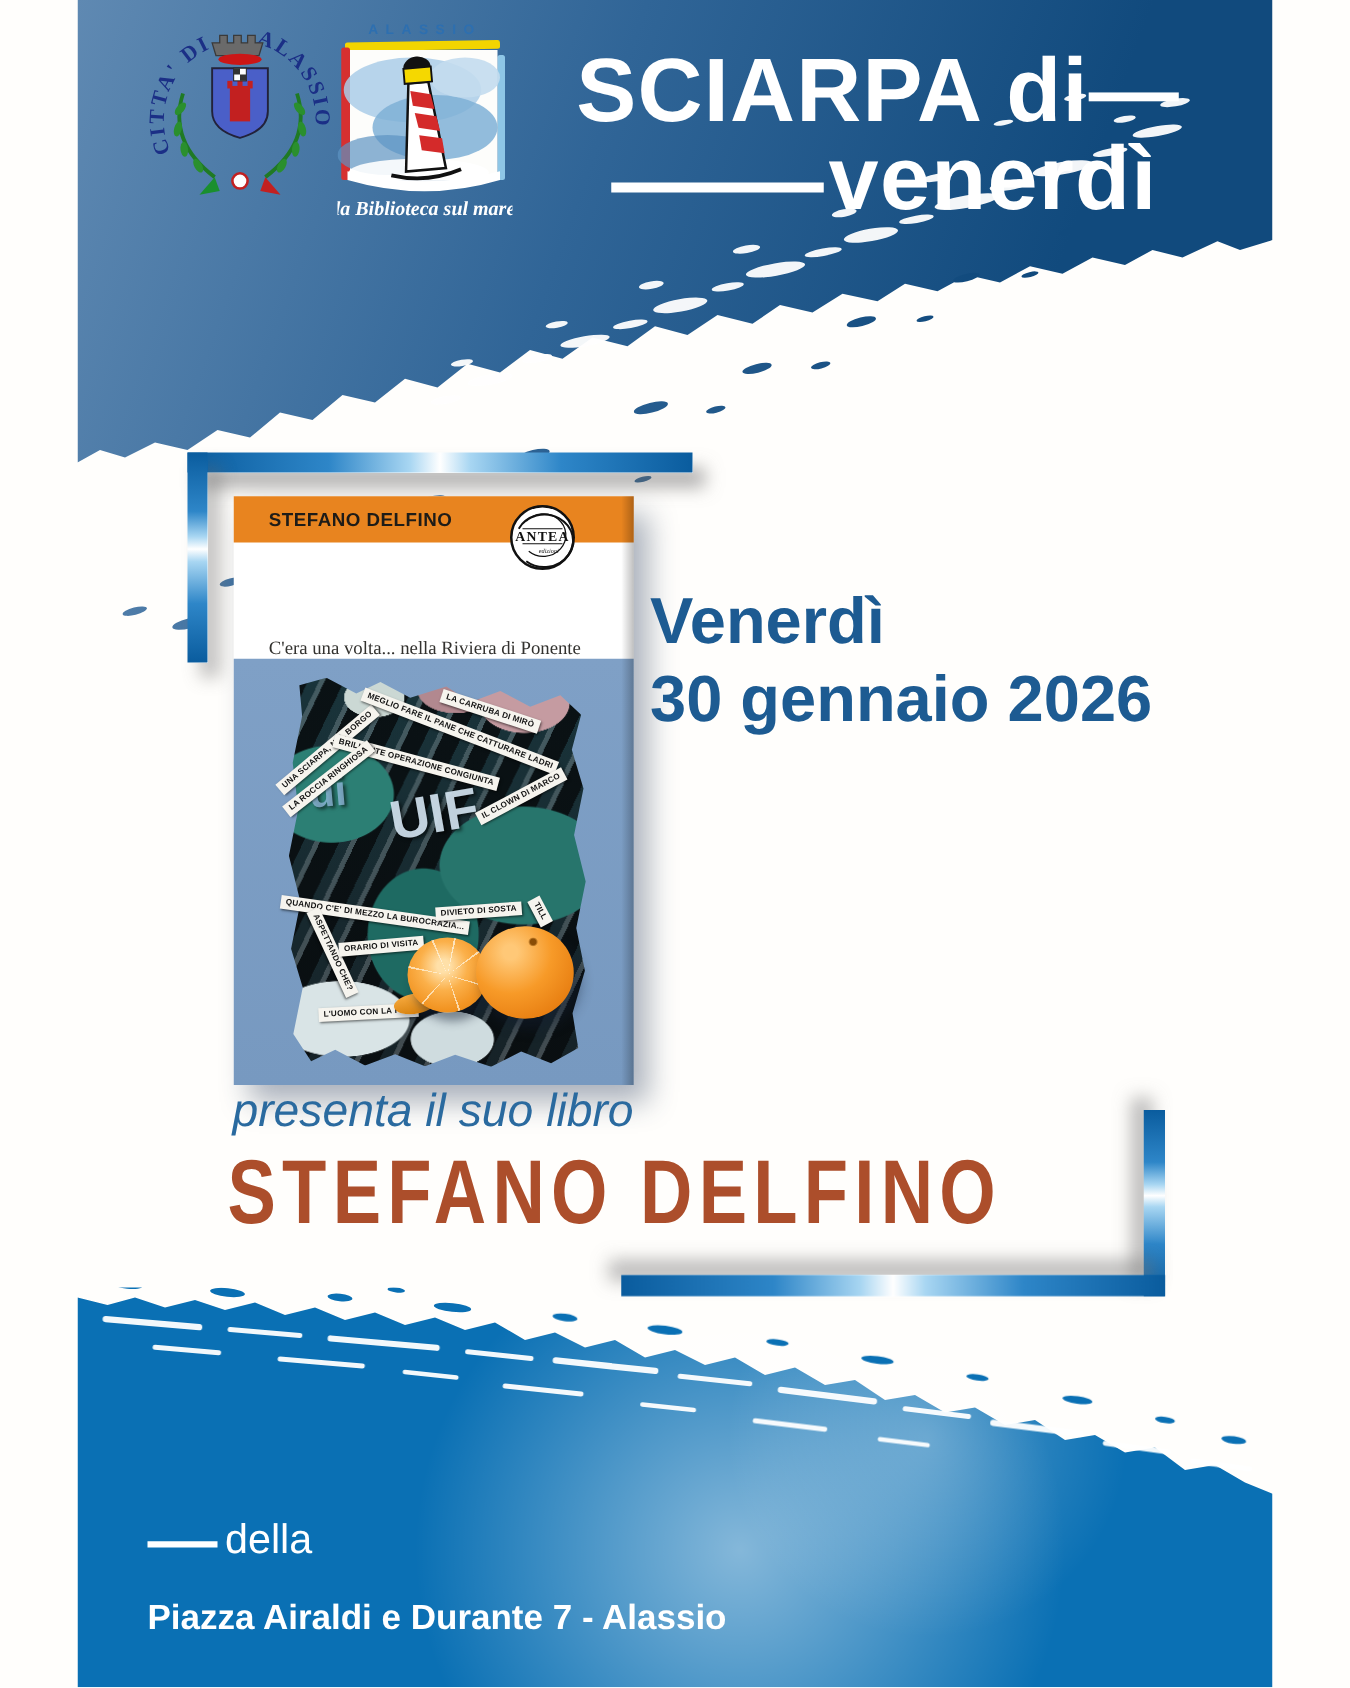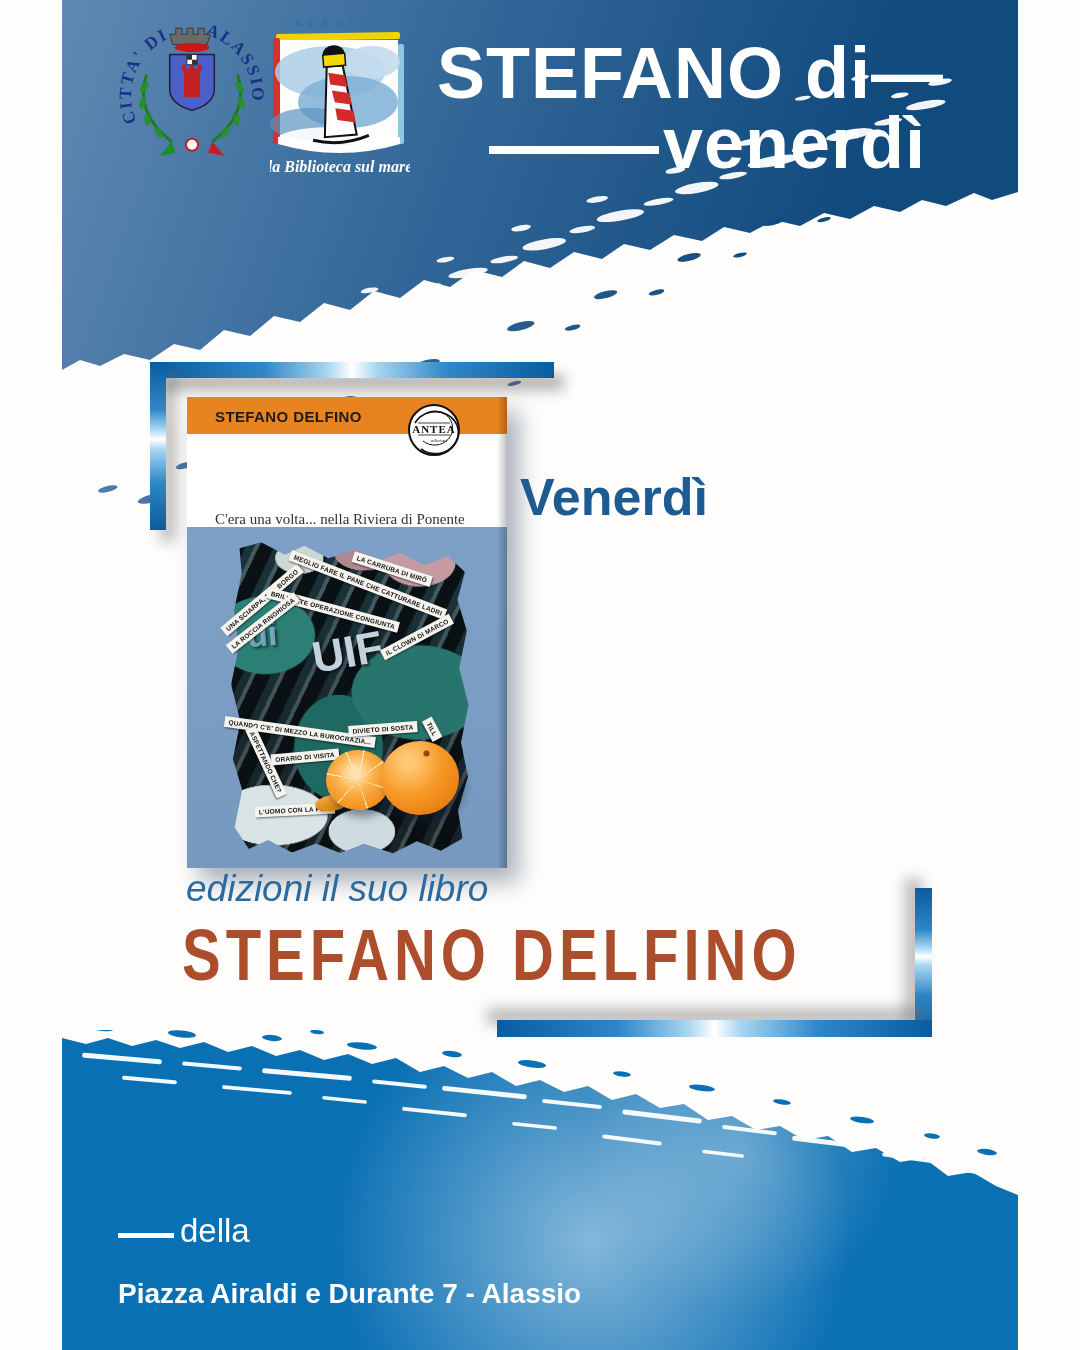--- a/index.html
+++ b/index.html
@@ -251,21 +251,21 @@
       <polygon points="63,76 80,80 82,92 65,88" fill="#d42a2a"></polygon>
       <polygon points="65,94 83,98 84,110 66,106" fill="#d42a2a"></polygon>
       <rect x="57" y="40" width="22" height="12" fill="#f5d800" stroke="#111111" stroke-width="1.5"></rect>
       <path d="M57,40 a11,9 0 0 1 22,0 z" fill="#111111"></path>
       <path d="M40,124 Q68,133 96,124" stroke="#111111" stroke-width="3" fill="none"></path>
     </g>
     <path d="M8,130 Q70,148 130,130 L130,123 Q70,139 8,123 Z" fill="#ffffff"></path>
     <text x="70" y="158" text-anchor="middle" font-family="Liberation Serif,serif" font-style="italic" font-weight="700" font-size="16" fill="#ffffff">la Biblioteca sul mare</text>
   </svg>
 
-  <div id="series-line1" class="abs series-line">STEFANO di—</div>
+  <div id="series-line1" class="abs series-line">SCIARPA di—</div>
   <div id="series-line2" class="abs series-line">
     <span id="venerdi-dash" class="dash-rule"></span>
     <span>venerdì</span>
   </div>
 
   <div id="frame-tl-h" class="abs frame-bar"></div>
   <div id="frame-tl-v" class="abs frame-bar vert"></div>
   <div id="frame-br-v" class="abs frame-bar vert"></div>
   <div id="frame-br-h" class="abs frame-bar"></div>
 
@@ -305,23 +305,24 @@
 
       <div id="peel-curl" class="abs"></div>
       <div id="mandarin-peeled" class="abs mandarin"></div>
       <div id="mandarin-whole" class="abs mandarin"></div>
     </div>
     <div id="cover-right-shade" class="abs"></div>
   </div>
 
   <div id="event-block" class="abs">
     <div>Venerdì</div>
+    <div>30 gennaio 2026</div>
   </div>
 
-  <div id="presents-line" class="abs">edizioni il suo libro</div>
+  <div id="presents-line" class="abs">presenta il suo libro</div>
   <div id="speaker-name" class="abs">Stefano Delfino</div>
 
   <svg id="bottom-band" class="abs" width="956" height="320" viewBox="0 0 956 320">
     <defs>
       <radialGradient id="gGlow1" gradientUnits="userSpaceOnUse" cx="530" cy="210" r="260">
         <stop offset="0" stop-color="#ffffff" stop-opacity="0.5"></stop>
           <stop offset="1" stop-color="#ffffff" stop-opacity="0"></stop>
       </radialGradient>
       <radialGradient id="gGlow2" gradientUnits="userSpaceOnUse" cx="680" cy="120" r="160">
         <stop offset="0" stop-color="#ffffff" stop-opacity="0.28"></stop>

